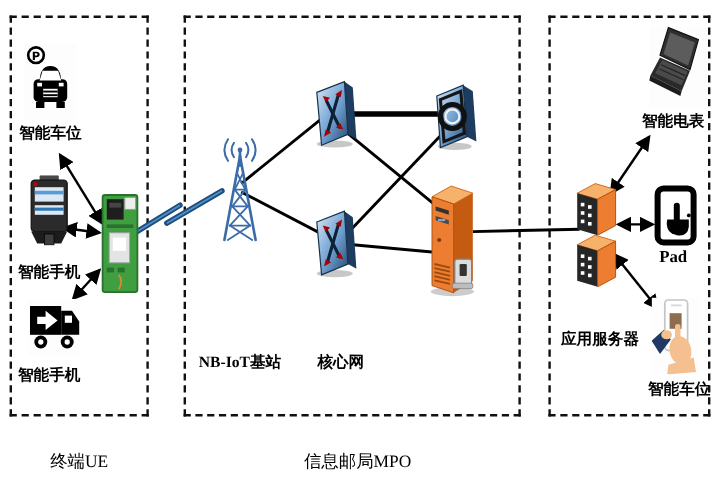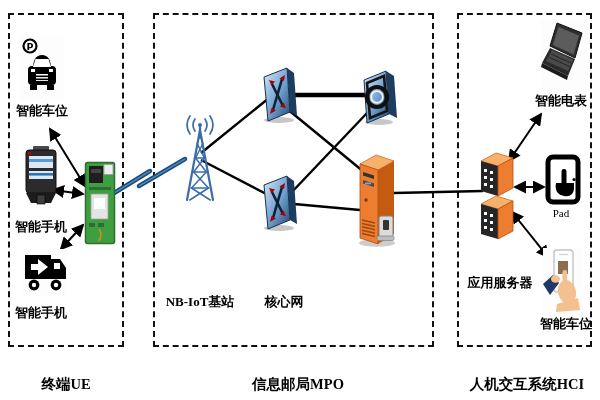--- a/index.html
+++ b/index.html
@@ -6,22 +6,22 @@
   .canvas{position:relative;width:600px;height:400px;background:#fff;overflow:hidden;
           font-family:"Liberation Serif","DejaVu Serif",serif;}
   .gbox{position:absolute;border:2px dashed #111;background:transparent;}
   #box-terminal{left:8px;top:13px;width:112px;height:330px;}
   #box-mpo{left:153px;top:13px;width:277px;height:330px;}
   #box-hci{left:457px;top:13px;width:131px;height:330px;}
   .wires{position:absolute;left:0;top:0;width:600px;height:400px;}
   .icon{position:absolute;line-height:0;}
   .lbl{position:absolute;transform:translateX(-50%);font-weight:bold;font-size:13px;
        color:#000;white-space:nowrap;}
-  .lbl.pad{font-weight:normal;font-size:11px;}
-  .caption{position:absolute;transform:translateX(-50%);font-weight:bold;font-size:14.5px;
+  .lbl.pad{font-weight:bold;font-size:14px;}
+  .caption{position:absolute;transform:translateX(-50%);font-weight:normal;font-size:14.5px;
        color:#000;white-space:nowrap;}
 </style>
 </head>
 <body>
 
 <div class="canvas">
 
   <div class="gbox" id="box-terminal"></div>
   <div class="gbox" id="box-mpo"></div>
   <div class="gbox" id="box-hci"></div>
@@ -281,15 +281,14 @@
   <span class="lbl" style="left:41px;top:304px">智能手机</span>
   <span class="lbl" style="left:200px;top:293px">NB-IoT基站</span>
   <span class="lbl" style="left:284px;top:293px">核心网</span>
   <span class="lbl" style="left:561px;top:92px">智能电表</span>
   <span class="lbl pad" style="left:561px;top:207px">Pad</span>
   <span class="lbl" style="left:500px;top:274px">应用服务器</span>
   <span class="lbl" style="left:566px;top:315px">智能车位</span>
 
   <span class="caption" style="left:66px;top:375px">终端UE</span>
   <span class="caption" style="left:298px;top:375px">信息邮局MPO</span>
-  <span class="caption" style="left:527px;top:375px">人机交互系统HCI</span>
 
 </div>
 
 </body></html>

